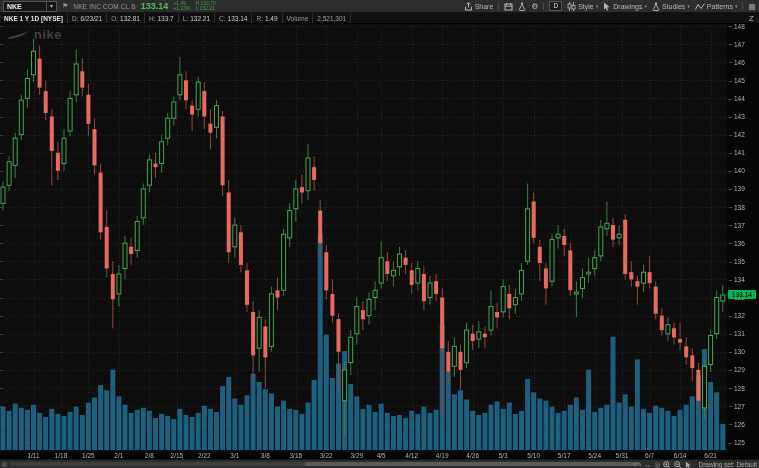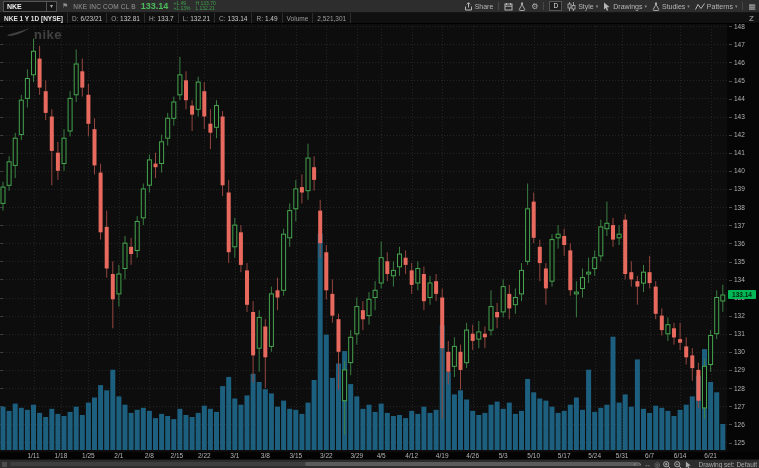--- a/index.html
+++ b/index.html
@@ -26,21 +26,21 @@
   .gridglyph{color:#a5a5a5;font-size:8px;}
   .gearglyph{color:#b5b5b5;font-size:8px;}
   
   .row2{position:absolute;left:0;top:13px;width:759px;height:11px;background:#101010;display:flex;
         align-items:stretch;font-size:6.5px;color:#9c9c9c;z-index:29;border-bottom:1px solid #000;box-sizing:border-box;}
   .cell{display:flex;align-items:center;gap:2px;padding:0 4px;border-right:1px solid #2d2d2d;white-space:nowrap;}
   .cell.title{color:#e2e2e2;font-weight:bold;}
   .cell .val{color:#c9c9c9;}
   .zicon{position:absolute;right:5px;top:0;color:#8a8a8a;font-size:8px;font-weight:bold;z-index:31;}
   
-  .watermark{position:absolute;left:7px;top:27px;display:flex;gap:3px;z-index:5;opacity:.8;}
+  .watermark{position:absolute;left:7px;top:27px;display:flex;align-items:center;gap:3px;z-index:5;opacity:.8;}
   .watermark span{color:#4f4f4f;font-size:13px;font-weight:bold;letter-spacing:.5px;}
   
   #price-axis{position:absolute;left:727px;top:24px;width:32px;height:428px;background:#060606;z-index:10;}
   .ptick{position:absolute;left:2px;font-size:6.5px;color:#b3b3b3;white-space:nowrap;}
   .ptick i{display:inline-block;width:3px;height:1px;background:#4a4a4a;vertical-align:middle;margin-right:2px;font-style:normal;}
   .pbadge{position:absolute;left:1px;width:28px;height:9px;border-radius:1px;text-align:center;
           font-size:6.5px;font-weight:bold;color:#03230c;line-height:9px;z-index:11;}
   #date-axis{position:absolute;left:0;top:452px;width:759px;height:7px;background:#030303;z-index:12;}
   .dtick{position:absolute;top:0;width:24px;text-align:center;font-size:6.5px;color:#b5b5b5;}
   

